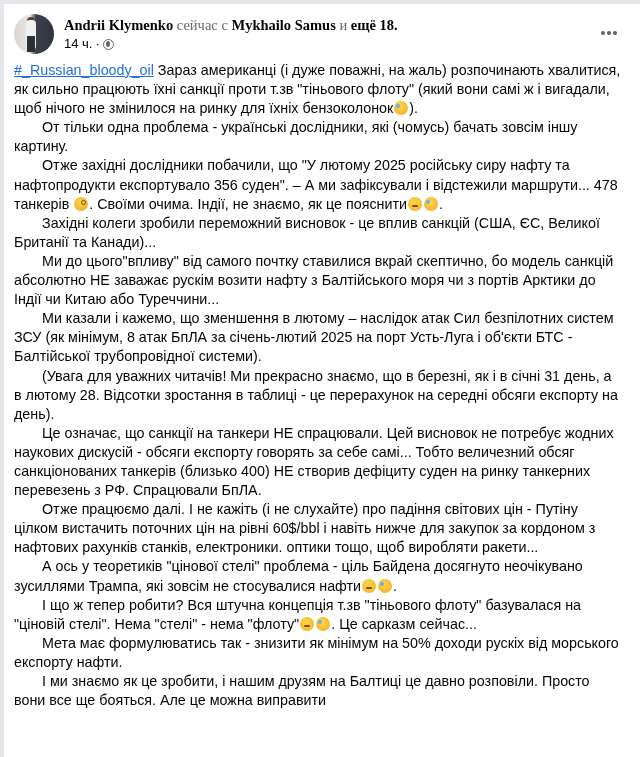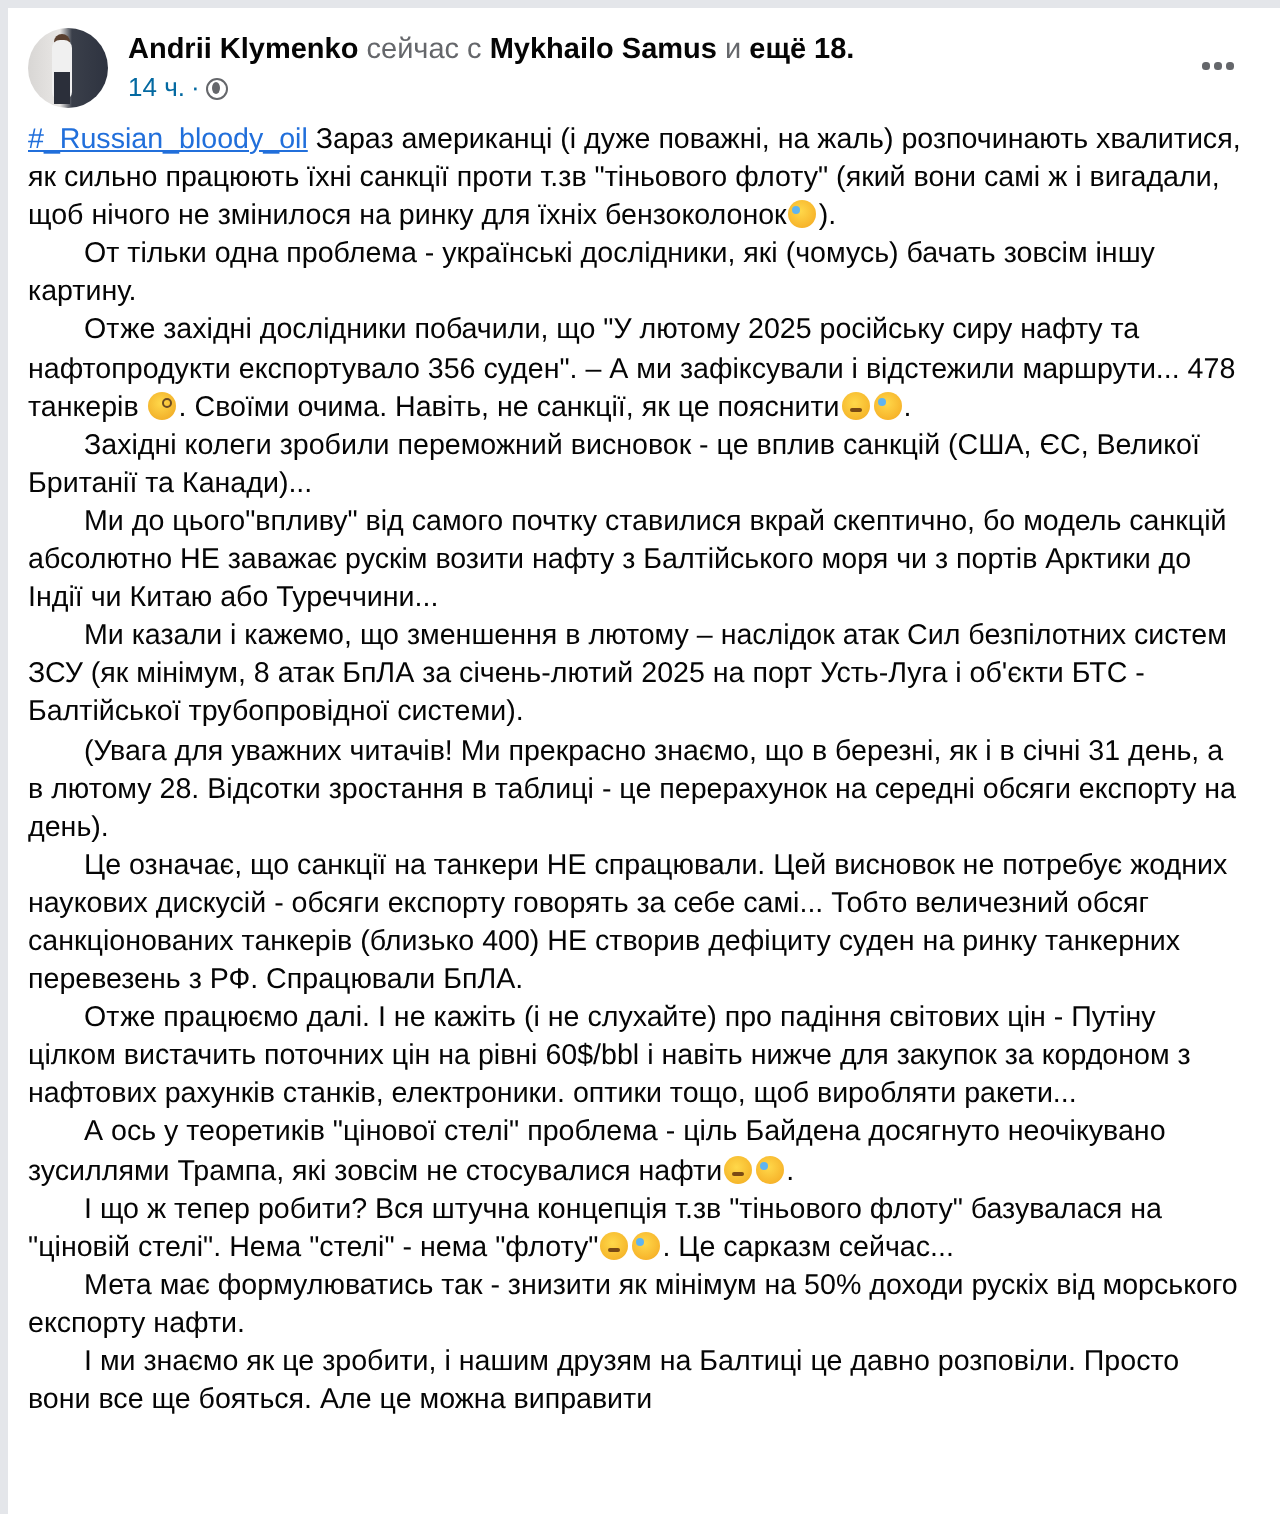--- a/index.html
+++ b/index.html
@@ -15,24 +15,24 @@
     .post { position: absolute; left: 4px; top: 4px; right: 0; bottom: 0; background: #fff; }
     .header { position: absolute; left: 10px; top: 10px; right: 10px; height: 44px; }
     .avatar {
       position: absolute; left: 0; top: 0; width: 40px; height: 40px; border-radius: 50%;
       background: linear-gradient(90deg, #d8d6d4 0%, #e9e7e5 40%, #3a3f4a 55%, #2e3340 100%);
       overflow: hidden;
     }
     .avatar .fig { position: absolute; left: 12px; top: 6px; width: 10px; height: 30px; background: #f0f0f0; border-radius: 4px; }
     .avatar .fig2 { position: absolute; left: 13px; top: 22px; width: 8px; height: 16px; background: #2b2f3a; }
     .avatar .head { position: absolute; left: 13px; top: 3px; width: 8px; height: 8px; background: #5a4030; border-radius: 50%; }
-    .name-line { position: absolute; left: 50px; top: 2px; font-size: 14.5px; line-height: 18px; white-space: nowrap; }
+    .name-line { position: absolute; left: 50px; top: 2px; font-size: 14.5px; line-height: 18px; white-space: nowrap; font-family: Liberation Serif, serif; }
     .name-line .strong { font-weight: bold; color: #050505; }
     .name-line .muted { color: #65676b; }
-    .meta-line { position: absolute; left: 50px; top: 22px; font-size: 13px; color: #0369a1; line-height: 16px; display: flex; align-items: center; gap: 3px; }
+    .meta-line { position: absolute; left: 50px; top: 22px; font-size: 13px; color: #000000; line-height: 16px; display: flex; align-items: center; gap: 3px; }
     .globe { display: inline-block; width: 11px; height: 11px; border-radius: 50%; border: 1.5px solid #65676b; box-sizing: border-box; position: relative; }
     .globe::after { content: ""; position: absolute; left: 2px; top: 1px; width: 4px; height: 6px; border-radius: 50%; background: #65676b; }
     .more { position: absolute; right: 6px; top: 4px; width: 30px; height: 30px; border-radius: 50%; display: flex; align-items: center; justify-content: center; gap: 2.5px; }
     .more span { width: 3.5px; height: 3.5px; background: #65676b; border-radius: 50%; display: block; }
     .body-text {
       position: absolute; left: 10px; top: 57px; width: 608px;
       font-size: 14.3px; line-height: 19.1px; color: #050505;
     }
     .body-text p { margin: 0; text-indent: 28px; }
     .body-text p.first { text-indent: 0; }
@@ -80,21 +80,21 @@
       <span></span>
     </div>
   </div>
 
   <div class="body-text">
     <p class="first">
       <span class="hashtag">#_Russian_bloody_oil</span><span> Зараз американці (і дуже поважні, на жаль) розпочинають хвалитися, як сильно працюють їхні санкції проти т.зв "тіньового флоту" (який вони самі ж і вигадали, щоб нічого не змінилося на ринку для їхніх бензоколонок</span><span class="emoji e-laugh"></span><span>).</span>
     </p>
     <p>От тільки одна проблема - українські дослідники, які (чомусь) бачать зовсім іншу картину.</p>
     <p>
-      <span>Отже західні дослідники побачили, що "У лютому 2025 російську сиру нафту та нафтопродукти експортувало 356 суден". – А ми зафіксували і відстежили маршрути... 478 танкерів </span><span class="emoji e-monocle"></span><span>. Своїми очима. Навіть, не санкції, як це пояснити</span><span class="emoji e-wink"></span><span class="emoji e-laugh"></span><span>.</span>
+      <span>Отже західні дослідники побачили, що "У лютому 2025 російську сиру нафту та нафтопродукти експортувало 356 суден". – А ми зафіксували і відстежили маршрути... 478 танкерів </span><span class="emoji e-monocle"></span><span>. Своїми очима. Індії, не знаємо, як це пояснити</span><span class="emoji e-wink"></span><span class="emoji e-laugh"></span><span>.</span>
     </p>
     <p>Західні колеги зробили переможний висновок - це вплив санкцій (США, ЄС, Великої Британії та Канади)...</p>
     <p>Ми до цього"впливу" від самого почтку ставилися вкрай скептично, бо модель санкцій абсолютно НЕ заважає рускім возити нафту з Балтійського моря чи з портів Арктики до Індії чи Китаю або Туреччини...</p>
     <p>Ми казали і кажемо, що зменшення в лютому – наслідок атак Сил безпілотних систем ЗСУ (як мінімум, 8 атак БпЛА за січень-лютий 2025 на порт Усть-Луга і об'єкти БТС - Балтійської трубопровідної системи).</p>
     <p>(Увага для уважних читачів! Ми прекрасно знаємо, що в березні, як і в січні 31 день, а в лютому 28. Відсотки зростання в таблиці - це перерахунок на середні обсяги експорту на день).</p>
     <p>Це означає, що санкції на танкери НЕ спрацювали. Цей висновок не потребує жодних наукових дискусій - обсяги експорту говорять за себе самі... Тобто величезний обсяг санкціонованих танкерів (близько 400) НЕ створив дефіциту суден на ринку танкерних перевезень з РФ. Спрацювали БпЛА.</p>
     <p>Отже працюємо далі. І не кажіть (і не слухайте) про падіння світових цін - Путіну цілком вистачить поточних цін на рівні 60$/bbl і навіть нижче для закупок за кордоном з нафтових рахунків станків, електроники. оптики тощо, щоб виробляти ракети...</p>
     <p>
       <span>А ось у теоретиків "цінової стелі" проблема - ціль Байдена досягнуто неочікувано зусиллями Трампа, які зовсім не стосувалися нафти</span><span class="emoji e-wink"></span><span class="emoji e-laugh"></span><span>.</span>
     </p>

